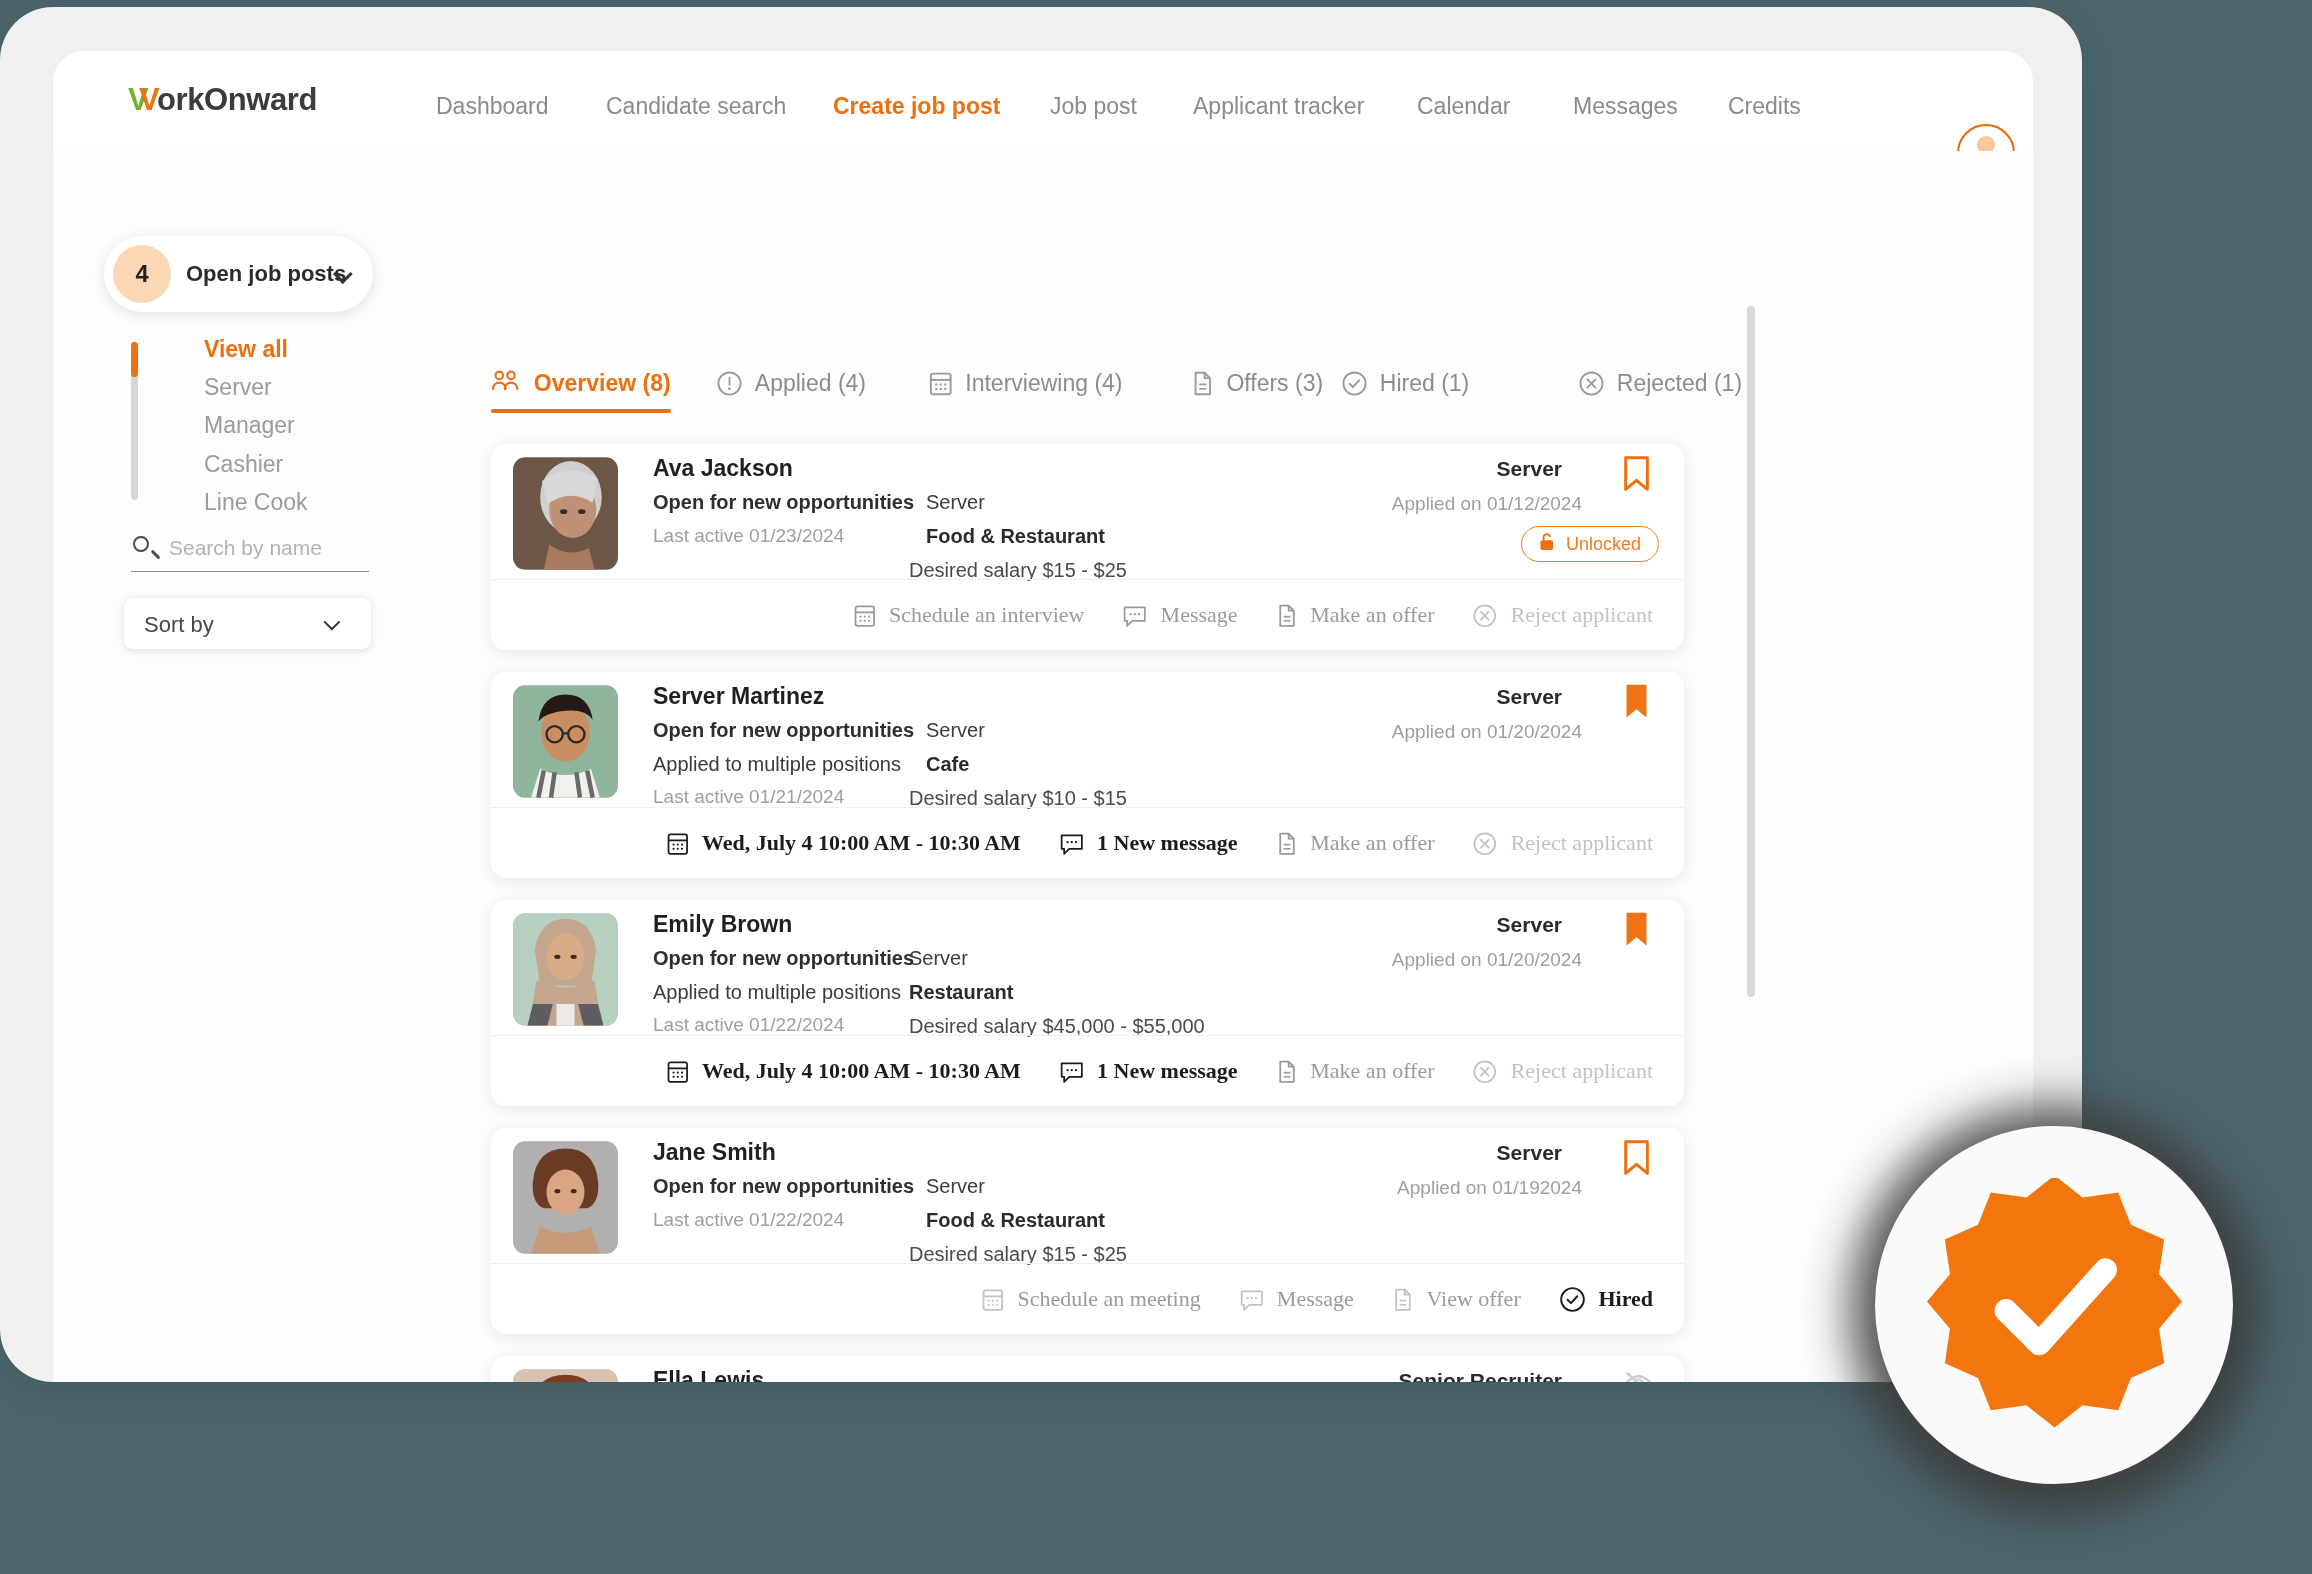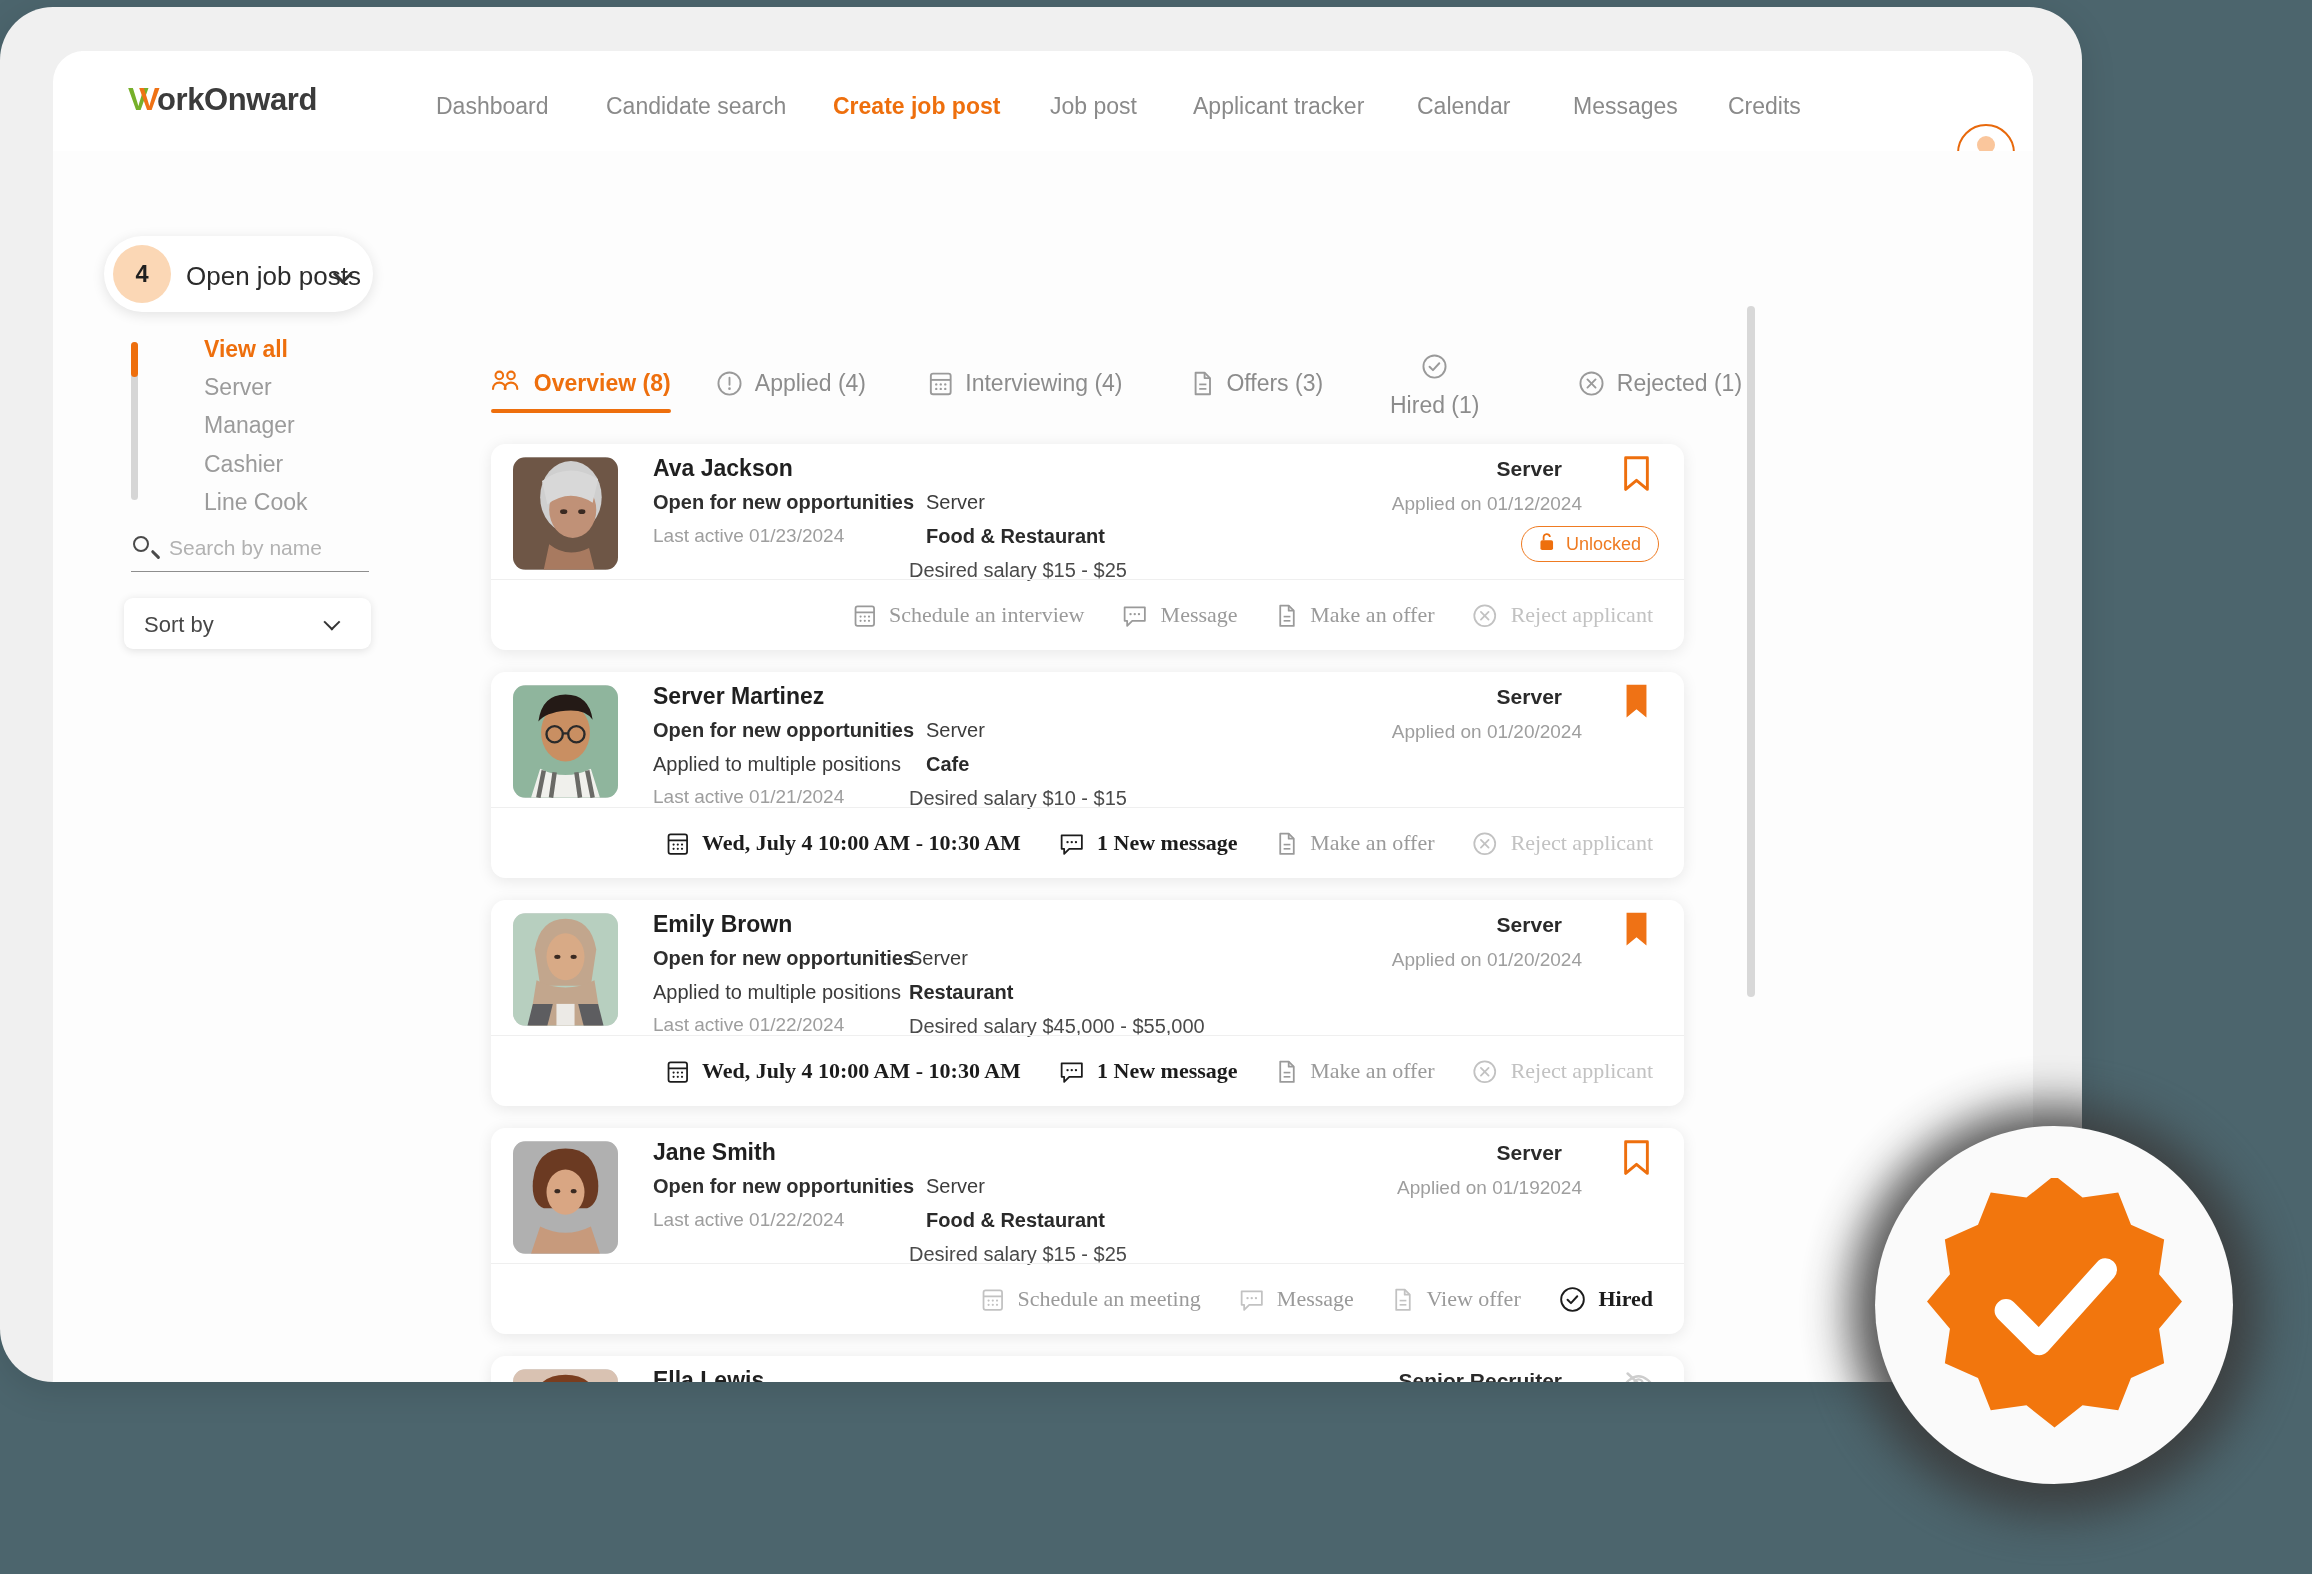--- a/index.html
+++ b/index.html
@@ -79,21 +79,21 @@
   }
   #open-job-posts .count-badge {
     position: absolute; left: 9px; top: 9px;
     width: 58px; height: 58px; border-radius: 50%;
     background: #fbd7b5; color: #1f1f1f;
     font-size: 23.6px; font-weight: bold;
     display: flex; align-items: center; justify-content: center;
   }
   #open-job-posts .label {
     position: absolute; left: 82px; top: 24.5px;
-    font-size: 26px; font-weight: normal; color: #2b2b2b; white-space: nowrap;
+    font-size: 22px; font-weight: bold; color: #2b2b2b; white-space: nowrap;
   }
   #open-job-posts .chev {
     position: absolute; left: 232px; top: 31px;
     width: 13.6px; height: 13.6px;
     border-right: 3.2px solid #333; border-bottom: 3.2px solid #333;
     transform: rotate(45deg);
   }
   #job-list { position: absolute; left: 27px; top: 100px; width: 273px; }
   #job-list .rail {
     position: absolute; left: 0; top: 5.5px; width: 7.3px; height: 158px;
@@ -370,21 +370,21 @@
             <svg width="23.6" height="27" viewBox="0 0 26 30">
                 <path d="M5 3h10l6 6v18H5z" fill="none" stroke="#9a9a9a" stroke-width="2.1" stroke-linejoin="round"></path>
                 <path d="M15 3v6h6" fill="none" stroke="#9a9a9a" stroke-width="2.1" stroke-linejoin="round"></path>
                 <line x1="9" y1="16" x2="17" y2="16" stroke="#9a9a9a" stroke-width="1.9"></line>
                 <line x1="9" y1="21" x2="17" y2="21" stroke="#9a9a9a" stroke-width="1.9"></line>
               </svg>
           </span>
           <span>Offers (3)</span>
         </div>
 
-        <div class="tab" style="left:899px;flex-direction:column;">
+        <div class="tab" style="left:850px;">
           <span>
             <svg width="27" height="27" viewBox="0 0 30 30">
                 <circle cx="15" cy="15" r="12.3" fill="none" stroke="#9a9a9a" stroke-width="2.1"></circle>
                 <path d="M9.5 15.2l3.8 3.8 7-7.6" fill="none" stroke="#9a9a9a" stroke-width="2.2" stroke-linecap="round" stroke-linejoin="round"></path>
               </svg>
           </span>
           <span>Hired (1)</span>
         </div>
 
         <div class="tab" style="left:1087px;">

